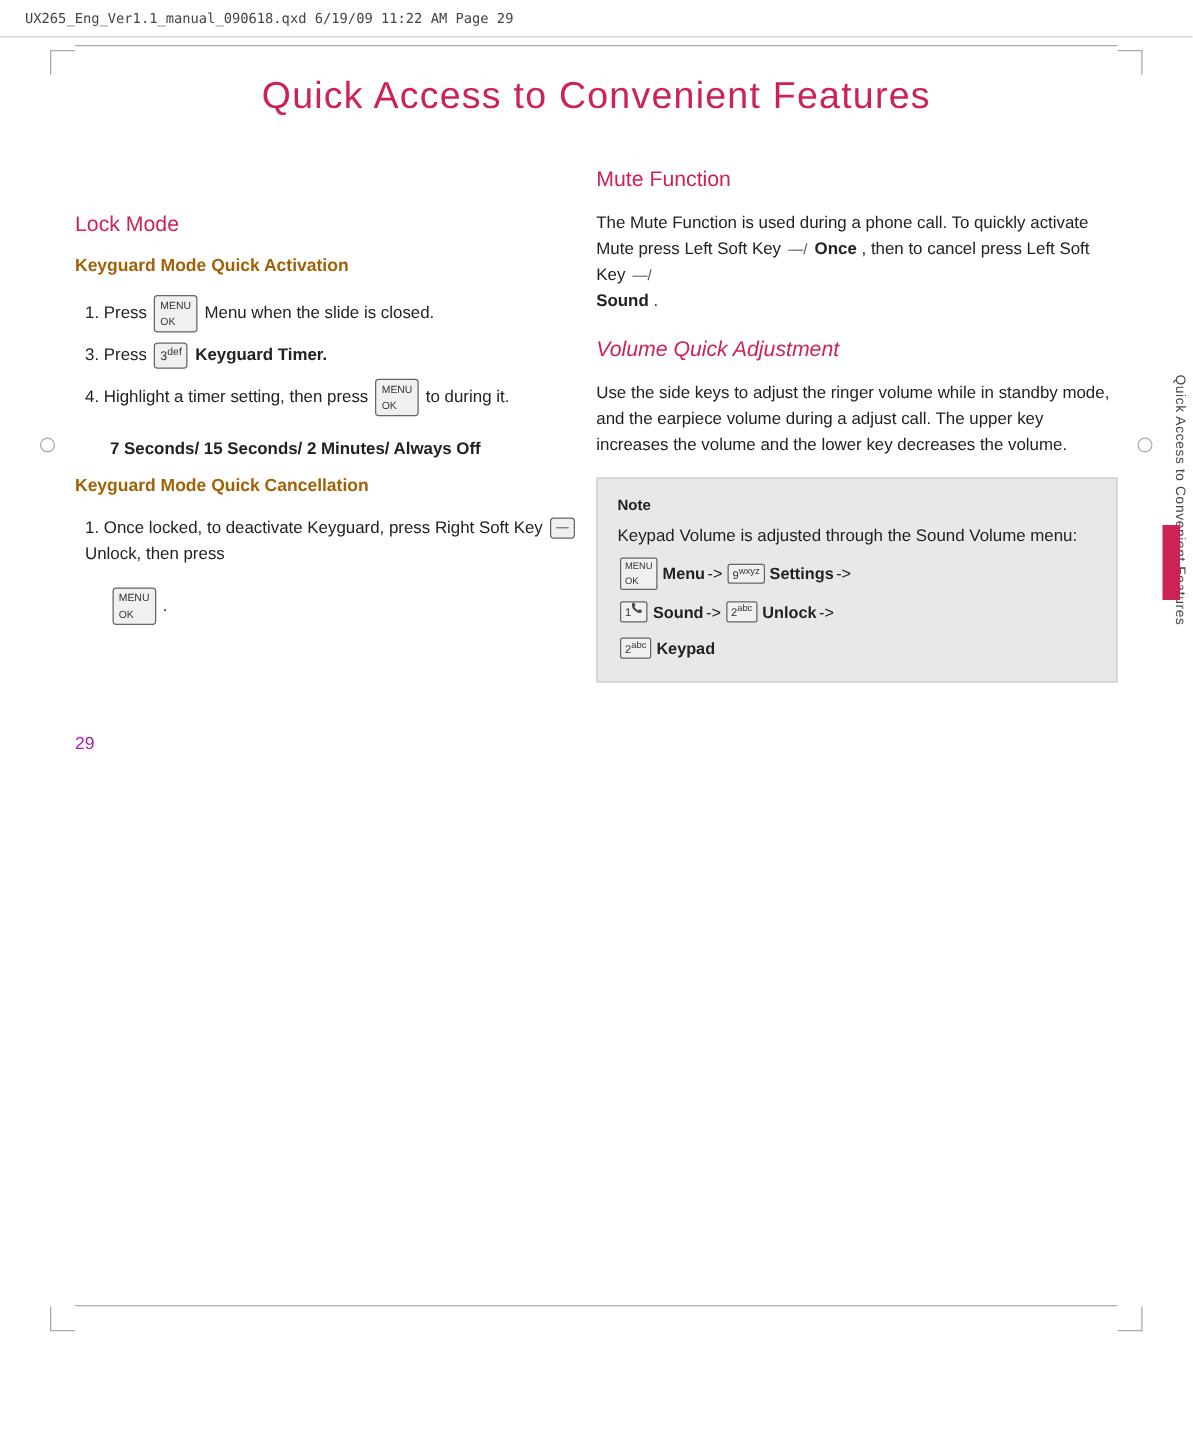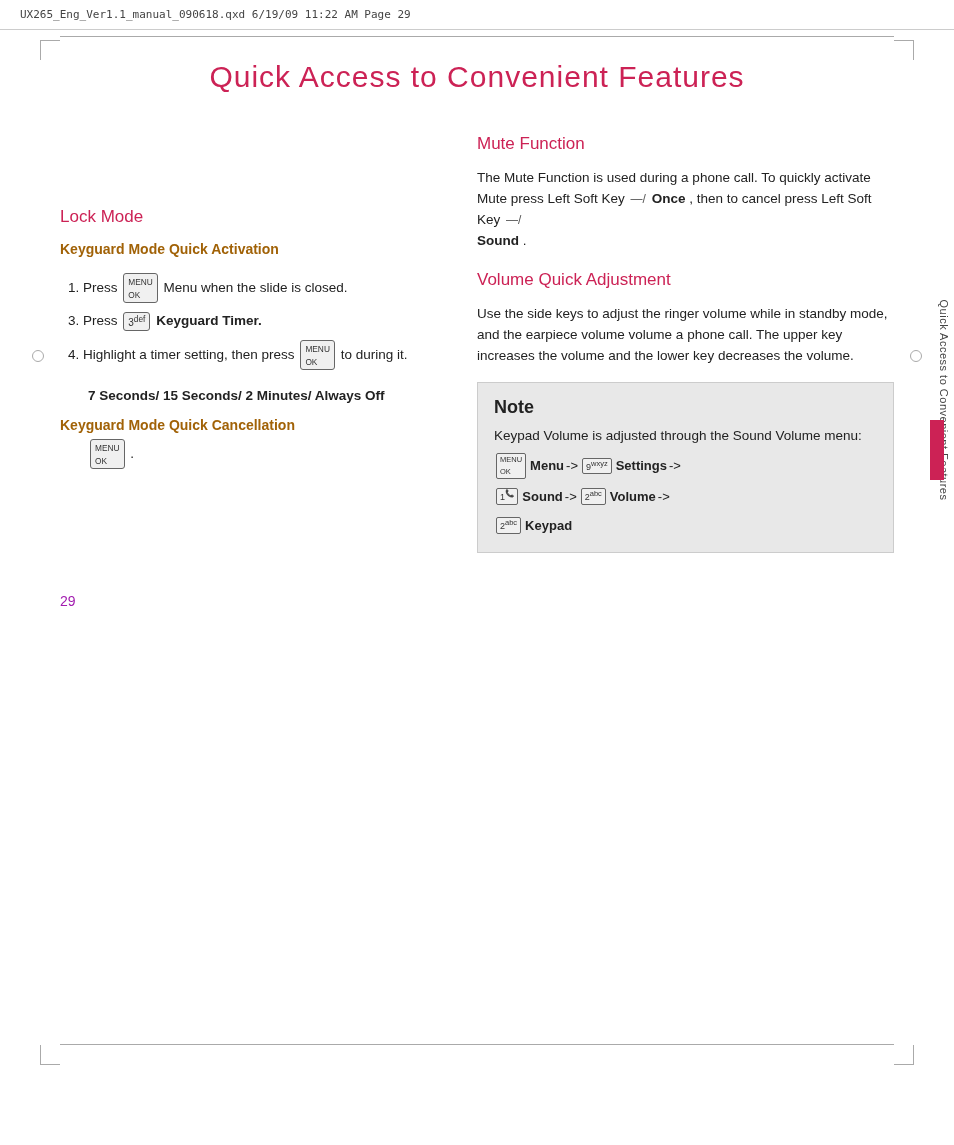--- a/index.html
+++ b/index.html
@@ -191,21 +191,21 @@
       background: #e8e8e8;
       border: 1px solid #ccc;
       padding: 14px 16px;
       margin-top: 16px;
       font-size: 13px;
       color: #222;
     }
 
     .note-title {
       font-weight: bold;
-      font-size: 18px;
+      font-size: 12px;
       color: #222;
       margin-bottom: 8px;
     }
 
     .note-menu-line {
       display: flex;
       align-items: center;
       flex-wrap: wrap;
       margin-top: 6px;
       font-size: 13px;
@@ -332,20 +332,27 @@
             <span> to during it.</span>
           </li>
         </ol>
 
         <div class="indented-text">
           <span class="bold-inline">7 Seconds/ 15 Seconds/ 2 Minutes/ Always Off</span>
         </div>
 
         <div class="content-heading">Keyguard Mode Quick Cancellation</div>
 
+        <ol class="numbered-list">
+          <li>
+            <span>1. Once locked, to deactivate Keyguard, press Right Soft Key </span>
+            <span class="key-icon">—</span>
+            <span> Unlock, then press</span>
+          </li>
+        </ol>
         <div class="indented-text">
           <span class="key-icon"><small>MENU</small><br><small>OK</small></span>
           <span> .</span>
         </div>
 
       </div>
 
       <div class="col-right">
 
         <h2 class="section-title">Mute Function</h2>
@@ -357,45 +364,45 @@
             <span class="bold-inline"> Once</span>
             <span>, then to cancel press Left Soft Key </span>
             <span class="softkey-icon">—/</span>
             <span></span>
             <br>
             <span class="bold-inline">Sound</span>
             <span>.</span>
           </p>
         </div>
 
-        <h2 class="section-title" style="margin-top: 18px;">Volume Quick Adjustment</h2>
+        <h2 class="section-title" style="margin-top: 18px; font-style: italic;">Volume Quick Adjustment</h2>
 
         <div class="body-text">
-          <p>Use the side keys to adjust the ringer volume while in standby mode, and the earpiece volume volume a phone call. The upper key increases the volume and the lower key decreases the volume.</p>
+          <p>Use the side keys to adjust the ringer volume while in standby mode, and the earpiece volume during a adjust call. The upper key increases the volume and the lower key decreases the volume.</p>
         </div>
 
         <div class="note-box">
           <div class="note-title">Note</div>
           <div class="body-text">Keypad Volume is adjusted through the Sound Volume menu:</div>
 
           <div class="note-menu-line">
             <span class="key-icon-small"><small>MENU</small><br><small>OK</small></span>
             <span class="bold-inline"> Menu</span>
             <span> -&gt; </span>
             <span class="key-icon-small">9<sup>wxyz</sup></span>
             <span class="bold-inline"> Settings</span>
             <span> -&gt;</span>
           </div>
 
           <div class="note-menu-line">
             <span class="key-icon-small">1<sup>📞</sup></span>
             <span class="bold-inline"> Sound</span>
             <span> -&gt; </span>
             <span class="key-icon-small">2<sup>abc</sup></span>
-            <span class="bold-inline"> Volume</span>
+            <span class="bold-inline"> Unlock</span>
             <span> -&gt;</span>
           </div>
 
           <div class="note-menu-line">
             <span class="key-icon-small">2<sup>abc</sup></span>
             <span class="bold-inline"> Keypad</span>
           </div>
 
         </div>
 

